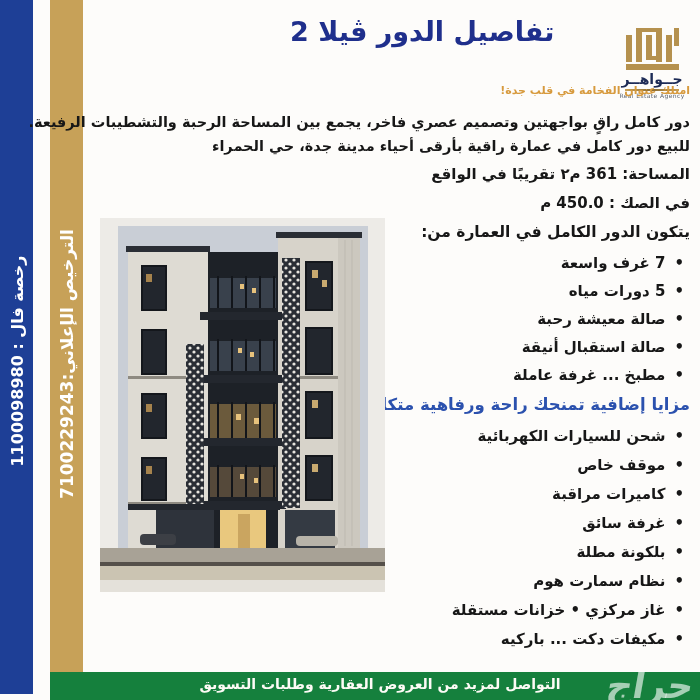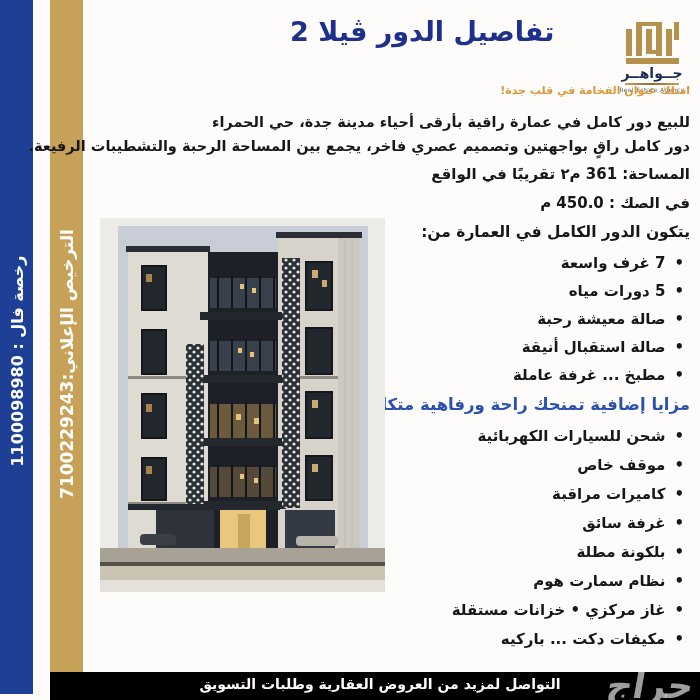--- a/index.html
+++ b/index.html
@@ -21,21 +21,21 @@
   .v-text{
     position:absolute;left:50%;top:52%;
     transform:translate(-50%,-50%) rotate(-90deg);
     white-space:nowrap;direction:rtl;
     color:#ffffff;font-weight:bold;letter-spacing:1px;
   }
   .strip-blue .v-text{font-size:16px;}
   .strip-gold .v-text{font-size:17px;}
   
   .logo{
-    position:absolute;top:20px;right:6px;width:84px;text-align:center;
+    position:absolute;top:26px;right:6px;width:84px;text-align:center;
   }
   .logo svg{display:block;margin:0 auto;}
   .logo-word{color:#1d2b56;font-weight:bold;font-size:14px;line-height:15px;letter-spacing:1px;}
   .logo-div{height:2px;width:54px;margin:2px auto 1px auto;background:linear-gradient(90deg,#c7a158,#8a6c33,#c7a158);}
   .logo-en{color:#5c6470;font-size:6px;letter-spacing:.4px;}
   
   .title{
     position:absolute;top:16px;left:290px;width:350px;
     text-align:left;direction:rtl;
     color:#1f2f8c;font-size:27px;font-weight:bold;margin:0;
@@ -63,21 +63,21 @@
   }
   
   .photo{
     position:absolute;left:100px;top:218px;width:285px;height:374px;
     background:#edebe7;overflow:hidden;
   }
   .photo svg{display:block;}
   
   .footer-bar{
     position:absolute;left:50px;right:0;bottom:0;height:28px;
-    background:#000000;
+    background:#15803d;
   }
   .footer-text{
     position:absolute;left:115px;width:430px;top:4px;
     color:#fdfbf6;font-size:14px;font-weight:bold;text-align:center;
     white-space:nowrap;direction:rtl;
   }
   .watermark{
     position:absolute;right:6px;bottom:-4px;
     color:rgba(255,255,255,0.62);
     font-size:36px;font-weight:bold;transform:skewX(-10deg);
@@ -110,22 +110,22 @@
   </svg>
   <div class="logo-word">جــواهــر</div>
   <div class="logo-div"></div>
   <div class="logo-en">Real Estate Agency</div>
 </div>
 
 <h1 class="title">تفاصيل الدور ڤيلا 2</h1>
 
 <div class="content">
   <div class="subtitle">امتلك عنوان الفخامة في قلب جدة!</div>
+  <div class="intro-line">دور كامل راقٍ بواجهتين وتصميم عصري فاخر، يجمع بين المساحة الرحبة والتشطيبات الرفيعة.</div>
   <div class="intro-line">للبيع دور كامل في عمارة راقية بأرقى أحياء مدينة جدة، حي الحمراء</div>
-  <div class="intro-line">دور كامل راقٍ بواجهتين وتصميم عصري فاخر، يجمع بين المساحة الرحبة والتشطيبات الرفيعة.</div>
   <div class="area-line">المساحة: 361 م٢ تقريبًا في الواقع</div>
   <div class="area-line">في الصك : 450.0 م</div>
   <div class="h-black">يتكون الدور الكامل في العمارة من:</div>
   <ul class="blist features">
     <li>7 غرف واسعة</li>
     <li>5 دورات مياه</li>
     <li>صالة معيشة رحبة</li>
     <li>صالة استقبال أنيقة</li>
     <li>مطبخ ... غرفة عاملة</li>
   </ul>

